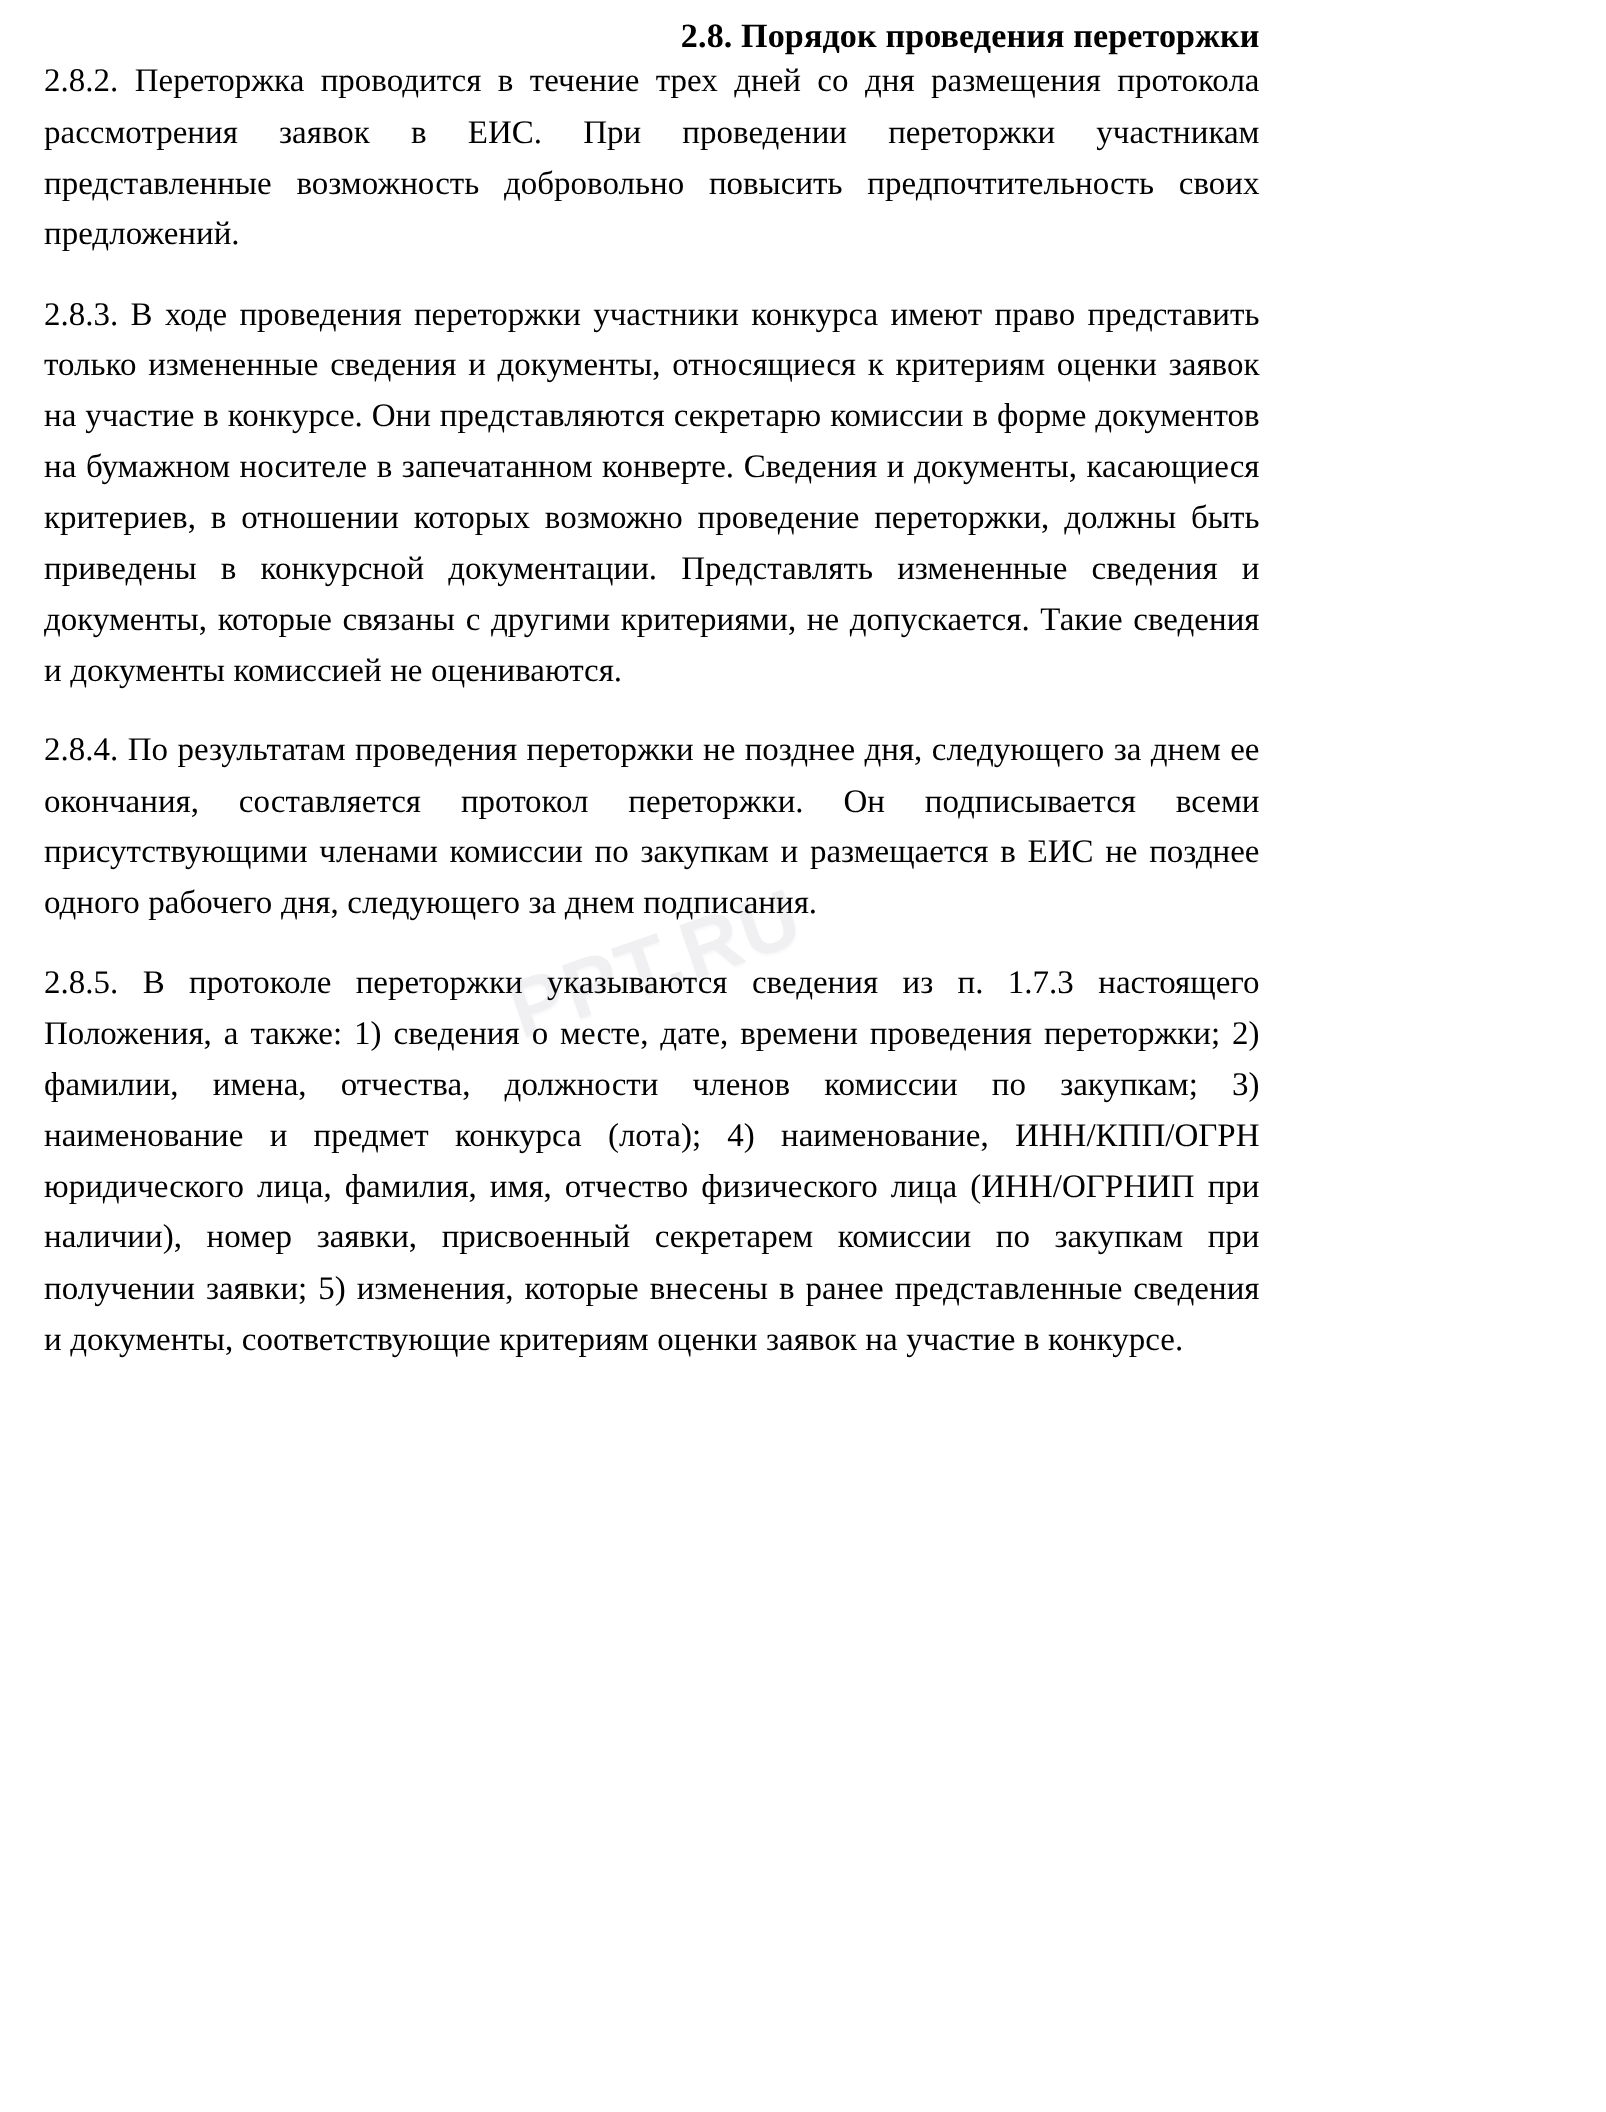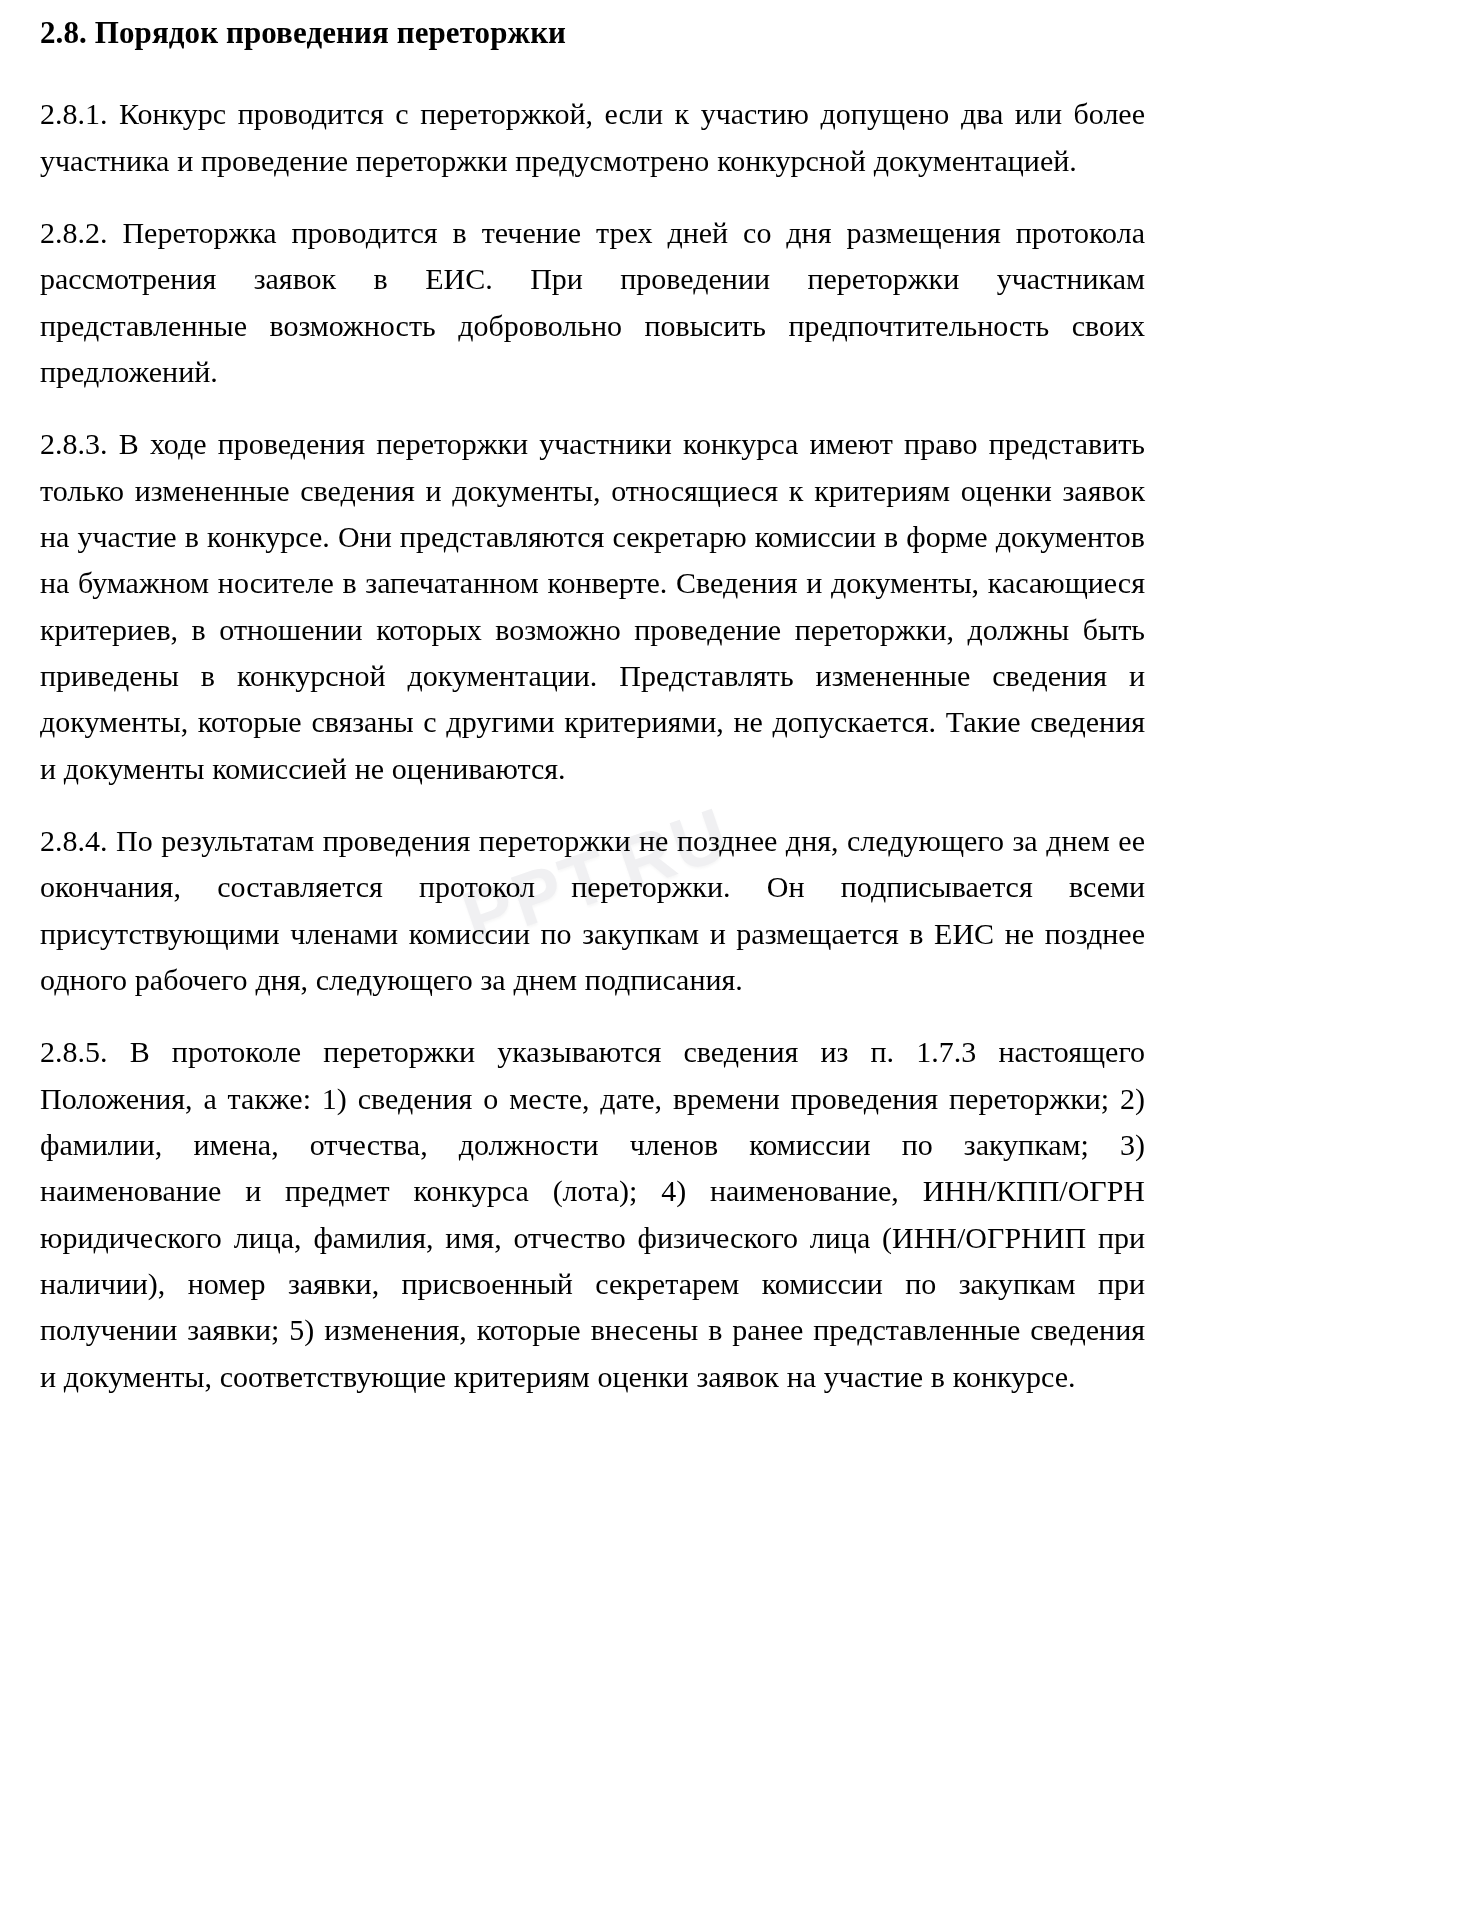--- a/index.html
+++ b/index.html
@@ -27,21 +27,21 @@
   }
   
   .content {
     position: absolute;
     left: 40px;
     top: 0;
     width: 1105px;
     z-index: 2;
   }
   .doc-title {
-    text-align: left;
+    text-align: right;
     font-weight: bold;
     font-size: 31px;
     line-height: 1.2;
     margin: 14px 0 0 0;
     padding: 0;
     letter-spacing: 0.1px;
   }
   .para {
     font-size: 30px;
     line-height: 1.545;
@@ -79,21 +79,20 @@
 <body>
 
 <div class="page">
 
   <div class="watermark">PPT.RU</div>
 
   <div class="content">
 
     <h1 class="doc-title">2.8. Порядок проведения переторжки</h1>
 
-    <p class="para" id="p-1">2.8.1. Конкурс проводится с переторжкой, если к участию допущено два или более участника и проведение переторжки предусмотрено конкурсной документацией.</p>
 
     <p class="para">2.8.2. Переторжка проводится в течение трех дней со дня размещения протокола рассмотрения заявок в ЕИС. При проведении переторжки участникам представленные возможность добровольно повысить предпочтительность своих предложений.</p>
 
     <p class="para">2.8.3. В ходе проведения переторжки участники конкурса имеют право представить только измененные сведения и документы, относящиеся к критериям оценки заявок на участие в конкурсе. Они представляются секретарю комиссии в форме документов на бумажном носителе в запечатанном конверте. Сведения и документы, касающиеся критериев, в отношении которых возможно проведение переторжки, должны быть приведены в конкурсной документации. Представлять измененные сведения и документы, которые связаны с другими критериями, не допускается. Такие сведения и документы комиссией не оцениваются.</p>
 
     <p class="para">2.8.4. По результатам проведения переторжки не позднее дня, следующего за днем ее окончания, составляется протокол переторжки. Он подписывается всеми присутствующими членами комиссии по закупкам и размещается в ЕИС не позднее одного рабочего дня, следующего за днем подписания.</p>
 
     <p class="para">2.8.5. В протоколе переторжки указываются сведения из п. 1.7.3 настоящего Положения, а также: 1) сведения о месте, дате, времени проведения переторжки; 2) фамилии, имена, отчества, должности членов комиссии по закупкам; 3) наименование и предмет конкурса (лота); 4) наименование, ИНН/КПП/ОГРН юридического лица, фамилия, имя, отчество физического лица (ИНН/ОГРНИП при наличии), номер заявки, присвоенный секретарем комиссии по закупкам при получении заявки; 5) изменения, которые внесены в ранее представленные сведения и документы, соответствующие критериям оценки заявок на участие в конкурсе.</p>
 
 

